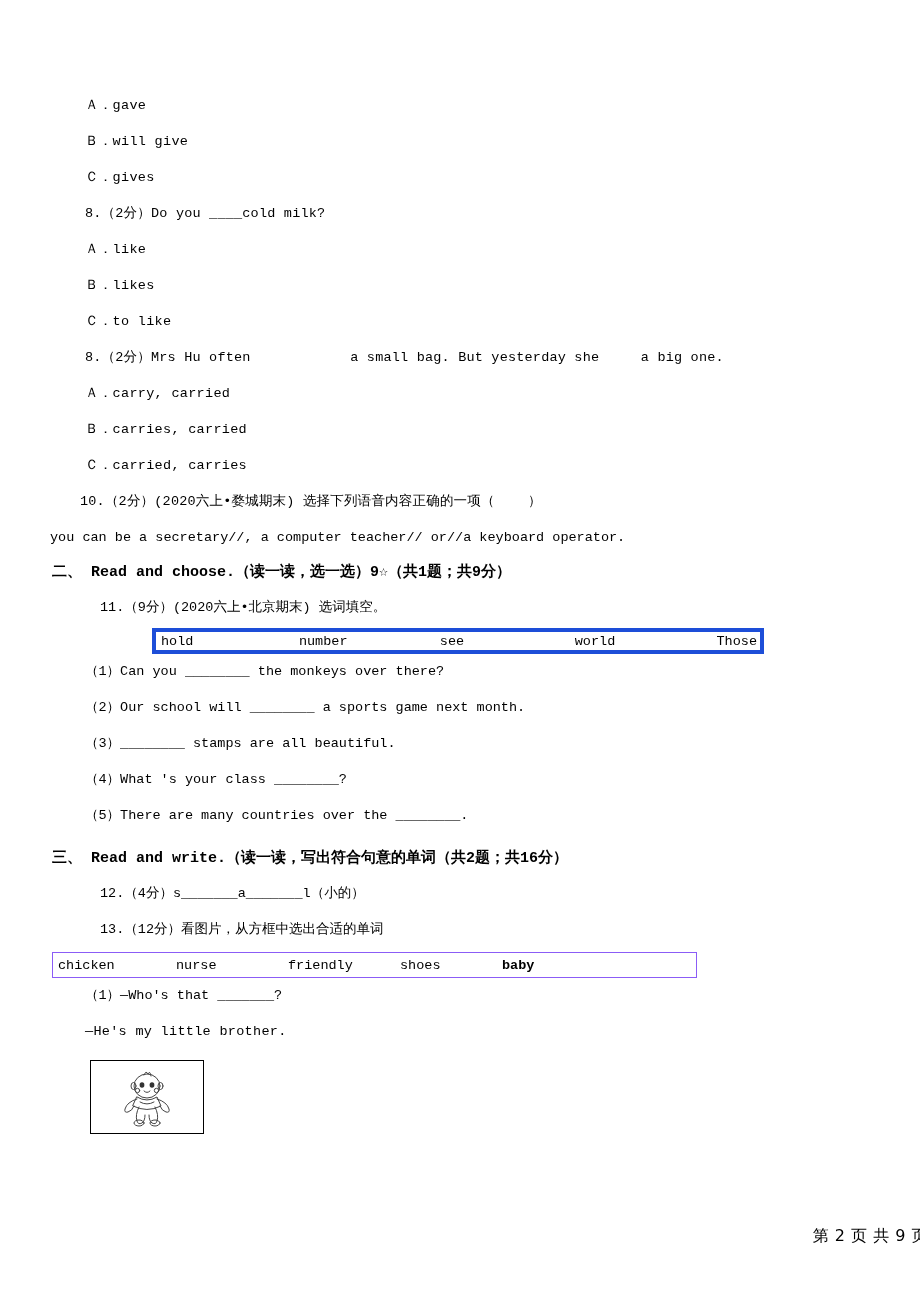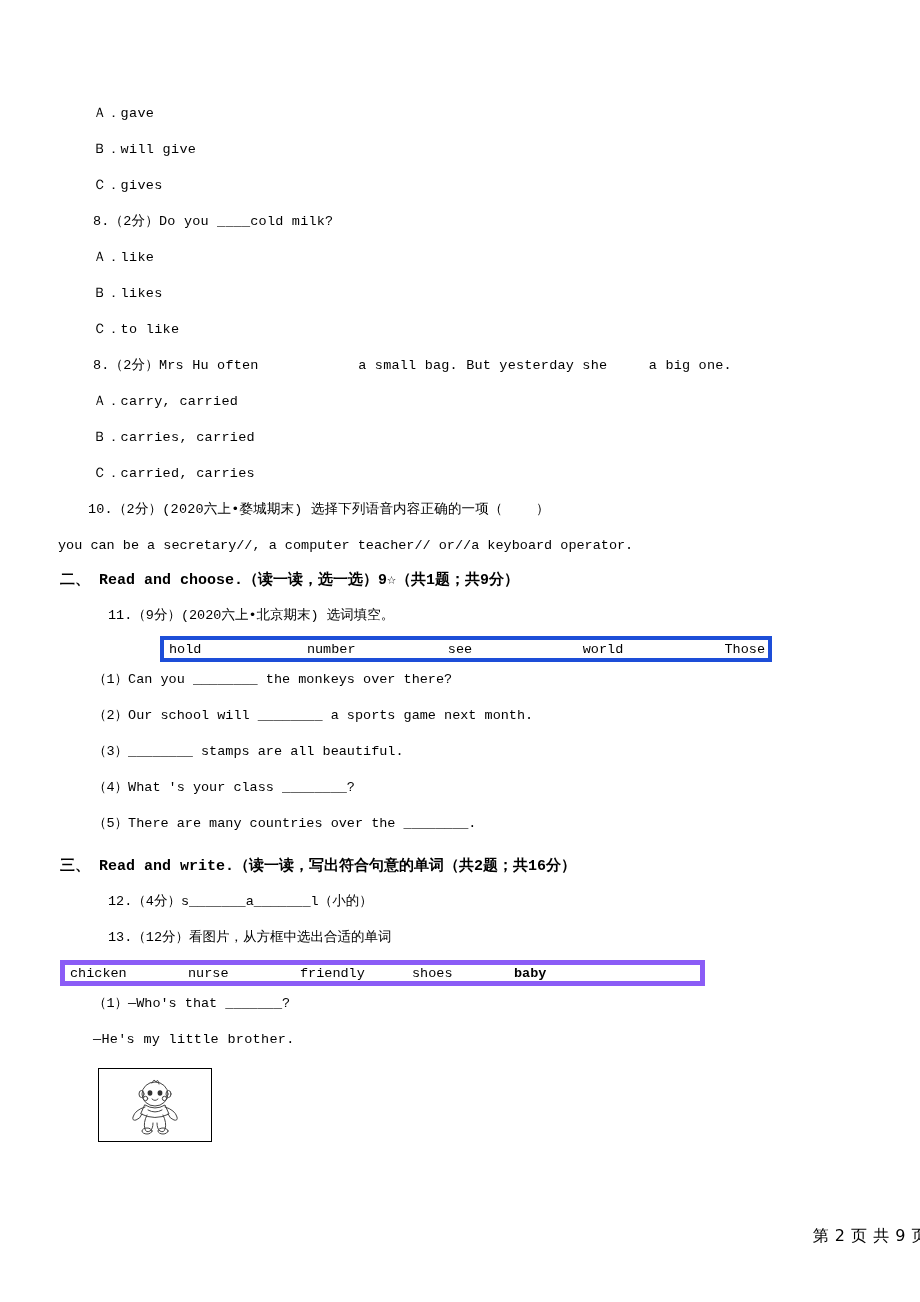--- a/index.html
+++ b/index.html
@@ -12,21 +12,21 @@
     background: #ffffff;
     font-family: "Liberation Mono", monospace;
     color: #000000;
     position: relative;
     overflow: hidden;
   }
   .page {
     position: relative;
     width: 920px;
     height: 1302px;
-    padding: 8px;
+    padding: 0;
     box-sizing: border-box;
     border-radius: 26px;
   }
   .opt {
     font-family: "Liberation Mono", monospace;
     font-size: 13.5px;
     letter-spacing: 0.3px;
     margin: 0 0 0 0;
     padding: 0;
     line-height: 36px;
@@ -95,21 +95,21 @@
     display: flex;
     align-items: center;
     font-family: "Liberation Mono", monospace;
     font-size: 13.5px;
   }
   .wordbox1 span { display: inline-block; }
   .wordbox2 {
     margin: 4px 0 0 52px;
     width: 645px;
     height: 26px;
-    border: 5px solid #8b5cf6;
+    border: 1px solid #8b5cf6;
     box-sizing: border-box;
     display: flex;
     align-items: center;
     font-family: "Liberation Mono", monospace;
     font-size: 13.5px;
   }
 
   .pic-frame {
     margin: 10px 0 0 90px;
     width: 114px;

